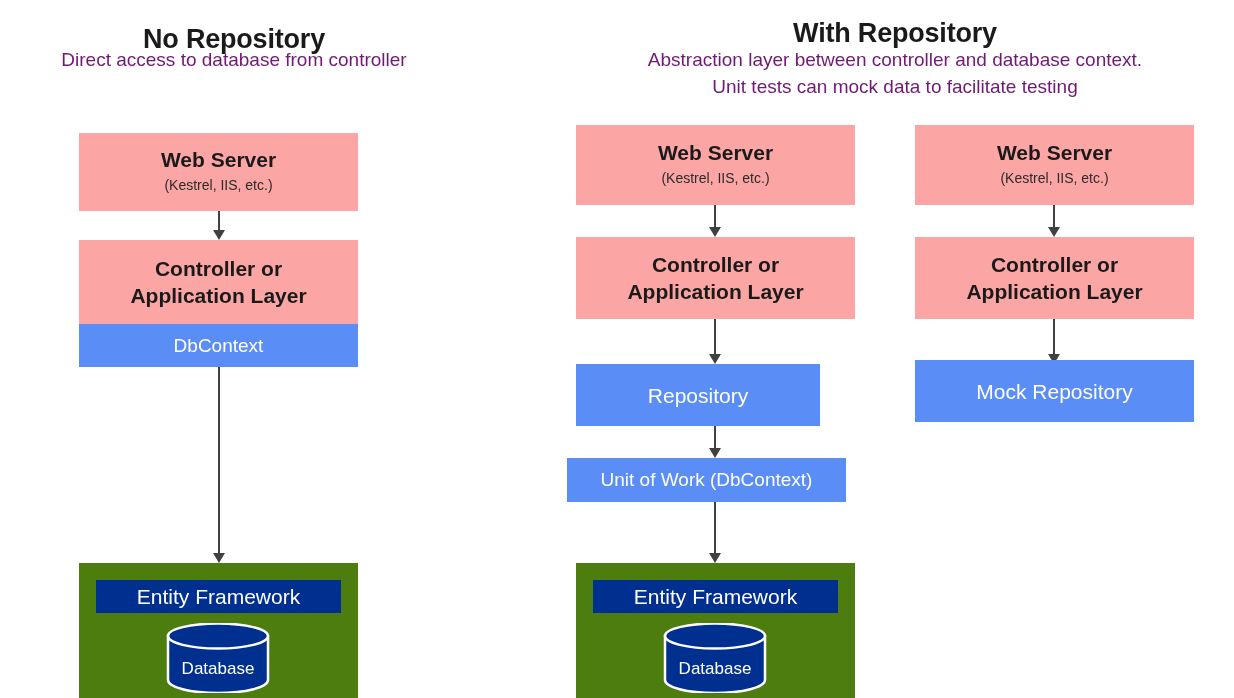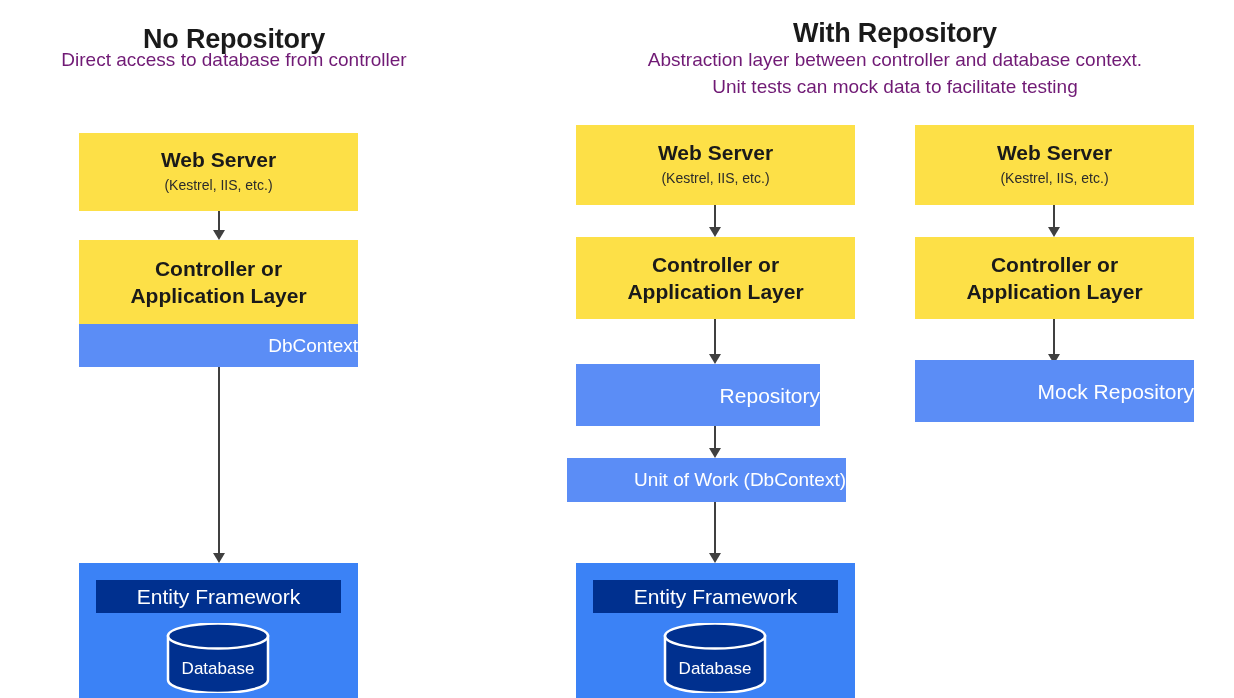--- a/index.html
+++ b/index.html
@@ -46,24 +46,24 @@
   
   .box {
     position: absolute;
     box-sizing: border-box;
     display: flex;
     flex-direction: column;
     align-items: center;
     justify-content: center;
     text-align: center;
   }
-  .box.gray   { background: #fde047; }
-  .box.blue   { background: #5b8df6; color: #ffffff; align-items: flex-end; }
+  .box.gray   { background: #fca5a5; }
+  .box.blue   { background: #5b8df6; color: #ffffff; }
   .box.navy   { background: #00308f; color: #ffffff; }
-  .box.light  { background: #3b82f6; }
+  .box.light  { background: #4d7c0f; }
 
   .box-title {
     font-size: 21px;
     font-weight: bold;
     line-height: 26px;
     color: #1a1a1a;
   }
   .box-sub {
     font-size: 14px;
     font-weight: normal;

